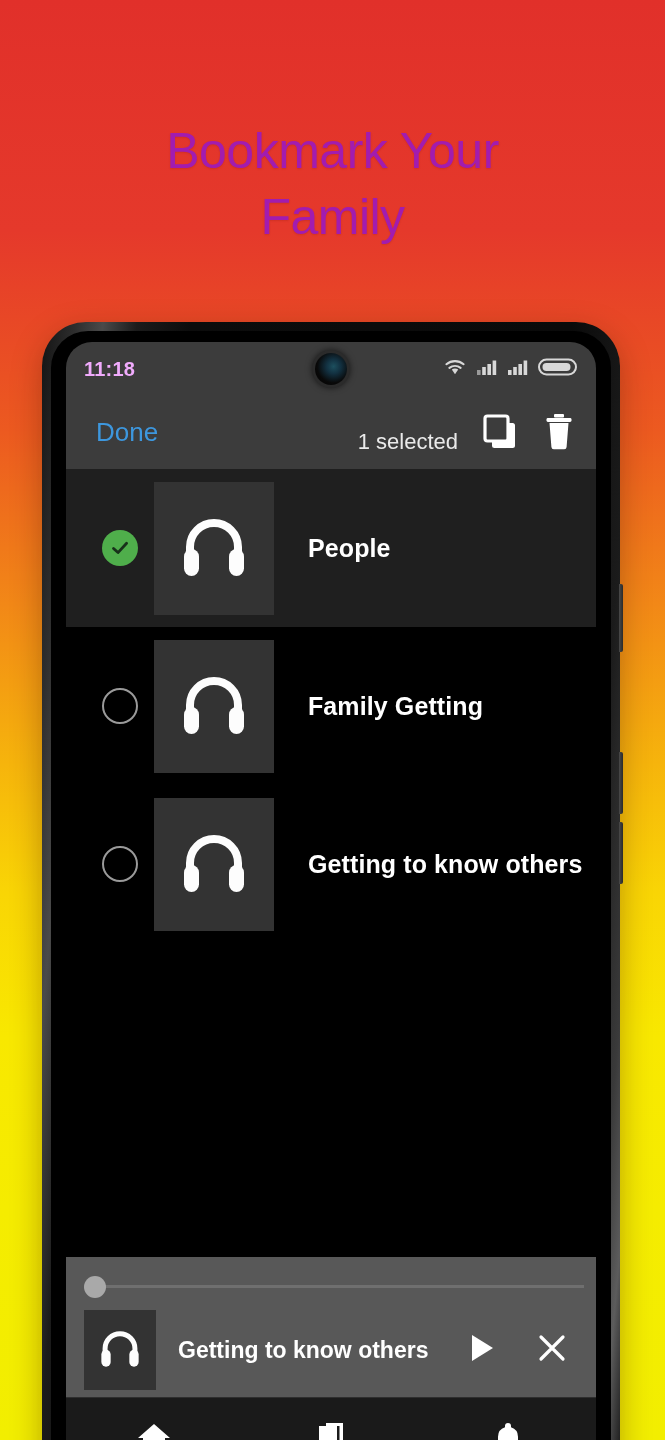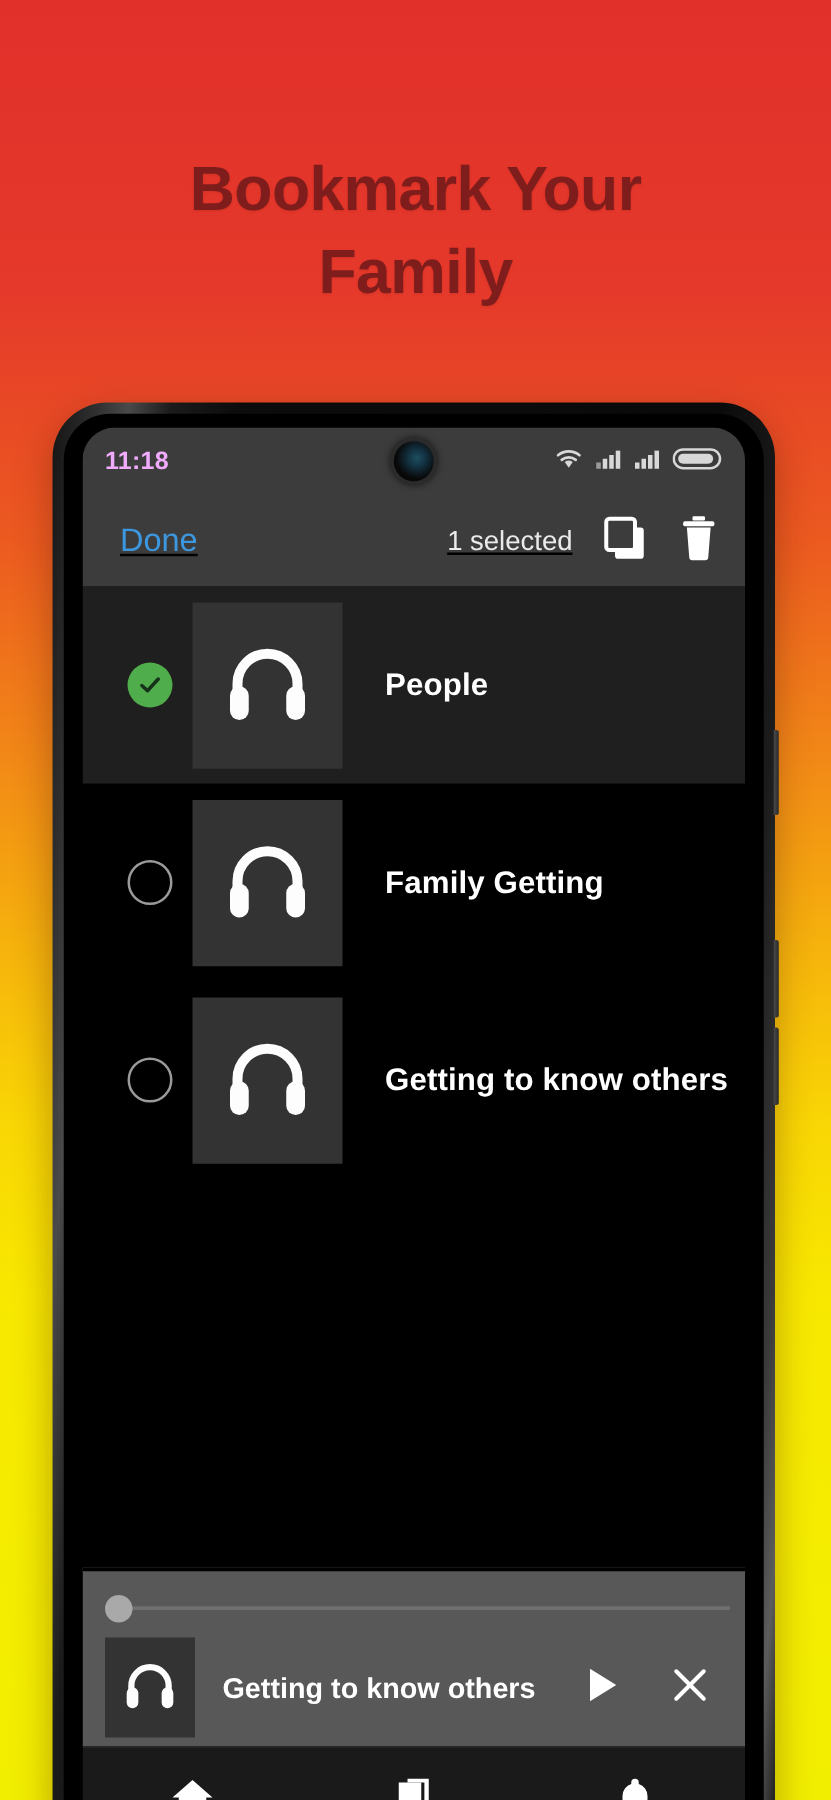--- a/index.html
+++ b/index.html
@@ -17,23 +17,23 @@
         #f5ec00 84%,
         #f2ee00 100%);
     overflow: hidden;
     position: relative;
   }
 
   
   .headline {
     position:absolute; left:0; right:0; top:118px;
     text-align:center;
-    color:#7f1d1d;
+    color:#a21caf;
     font-size:50px;
-    font-weight:700;
+    font-weight:400;
     line-height:1.32;
     letter-spacing:-0.5px;
     text-shadow:0 1px 2px rgba(120,20,0,0.18);
   }
 
   
   .phone {
     position:absolute;
     left:42px; top:322px;
     width:578px; height:1160px;
@@ -81,32 +81,31 @@
     box-shadow:0 0 0 3px #2b2b2b, 0 0 6px 3px rgba(0,0,0,0.6);
   }
 
   
   .toolbar{
     height:73px;
     background:#3c3c3c;
     display:flex; align-items:center;
     padding:0 20px;
     position:relative;
-    text-decoration:underline;
   }
   .done-btn{
     color:#3d97de;
     font-size:26px;
     font-weight:400;
     padding-left:10px;
     cursor:pointer;
   }
   .toolbar-right{
     margin-left:auto;
-    display:flex; align-items:center; gap:22px;
+    display:flex; align-items:flex-end; gap:22px;
   }
   .sel-count{ color:#eaeaea; font-size:22px; font-weight:400; }
 
   
   .list{ background:#000; }
   .row{
     display:flex; align-items:center;
     height:158px;
     background:#000;
     padding-left:20px;

